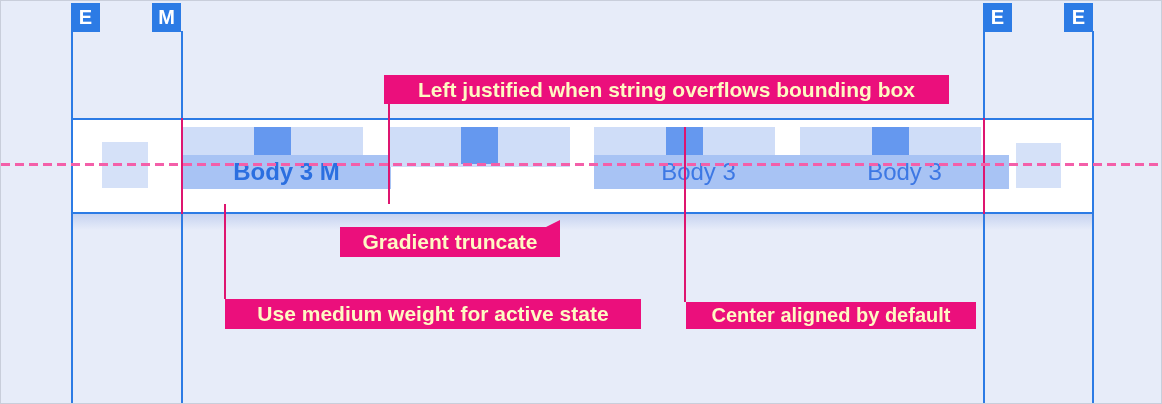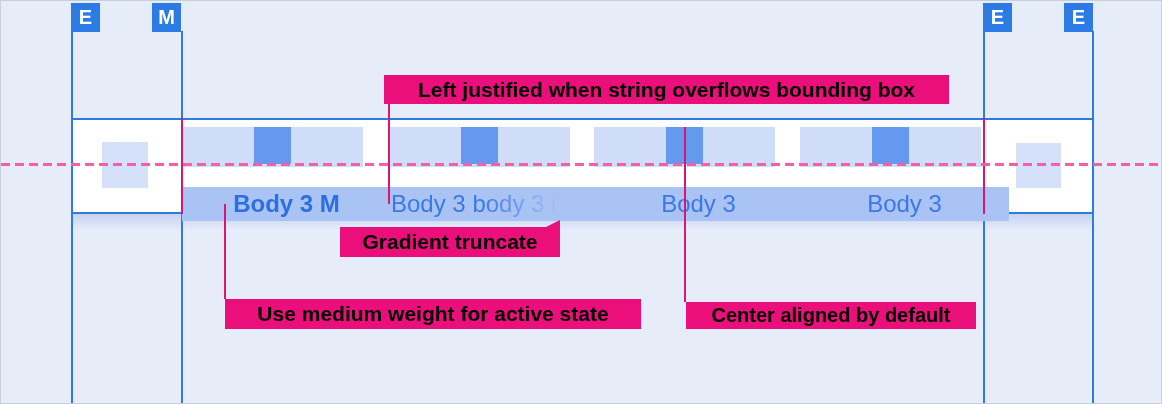--- a/index.html
+++ b/index.html
@@ -33,21 +33,21 @@
     position:absolute; left:70px; top:213px; width:1023px; height:16px;
     background:linear-gradient(to bottom, rgba(80,120,210,0.22), rgba(80,120,210,0));
   }
 
   .slot-square{position:absolute; top:141px; width:46px; height:46px; background:var(--placeholder,#D5E1F8);}
 
   .tab{position:absolute; top:126px; width:181px; height:78px;}
   .tab .strip{position:absolute; left:0; top:0; width:181px; height:40px; background:var(--strip,#CFDDF8);}
   .tab .tab-icon{position:absolute; left:72px; top:0; width:37px; height:37px; background:var(--icon-blue,#6598EF);}
   .tab .label-rect{
-    position:absolute; left:0; top:60px; width:209px; height:34px;
+    position:absolute; left:0; top:28px; width:209px; height:34px;
     background:var(--label-rect,#A8C3F4);
     display:flex; align-items:flex-start; justify-content:center;
   }
   .tab .tab-label{
     font-size:24px; color:var(--tab-text,#3D78E4); white-space:nowrap; line-height:34px;
   }
   .tab.active .tab-label{ color:var(--tab-text-active,#2B6FE0); font-weight:bold; }
   .tab .label-rect.left{ justify-content:flex-start; padding-left:2px; overflow:hidden; }
   .fade-text{
     -webkit-mask-image:linear-gradient(90deg,#000 52%, rgba(0,0,0,0.45) 76%, transparent 96%);
@@ -58,21 +58,21 @@
   .redline{position:absolute; width:2px; background:var(--crimson,#DE1570);}
 
   
   .dashline{
     position:absolute; left:0; top:162px; width:1162px; height:3px;
     background:repeating-linear-gradient(to right, var(--dash,#F45FA9) 0 9px, transparent 9px 14px);
   }
 
   
   .pill{
-    position:absolute; background:var(--magenta,#EB0F7C); color:#000000;
+    position:absolute; background:var(--magenta,#EB0F7C); color:#fef9c3;
     font-weight:bold; font-size:21px; white-space:nowrap;
     display:flex; align-items:center; justify-content:center;
   }
   .pill .caret-up{
     position:absolute; right:0; top:-7px; width:0; height:0;
     border-left:14px solid transparent;
     border-bottom:7px solid var(--magenta,#EB0F7C);
   }
 </style>
 </head>
@@ -96,23 +96,20 @@
       <div class="tab-icon"></div>
     </div>
     <div class="label-rect">
       <span class="tab-label">Body 3 M</span>
     </div>
   </div>
 
   <div class="tab" style="left:388px">
     <div class="strip">
       <div class="tab-icon"></div>
-    </div>
-    <div class="label-rect left">
-      <span class="tab-label fade-text">Body 3 body 3 b</span>
     </div>
   </div>
 
   <div class="tab" style="left:593px">
     <div class="strip">
       <div class="tab-icon"></div>
     </div>
     <div class="label-rect">
       <span class="tab-label">Body 3</span>
     </div>

